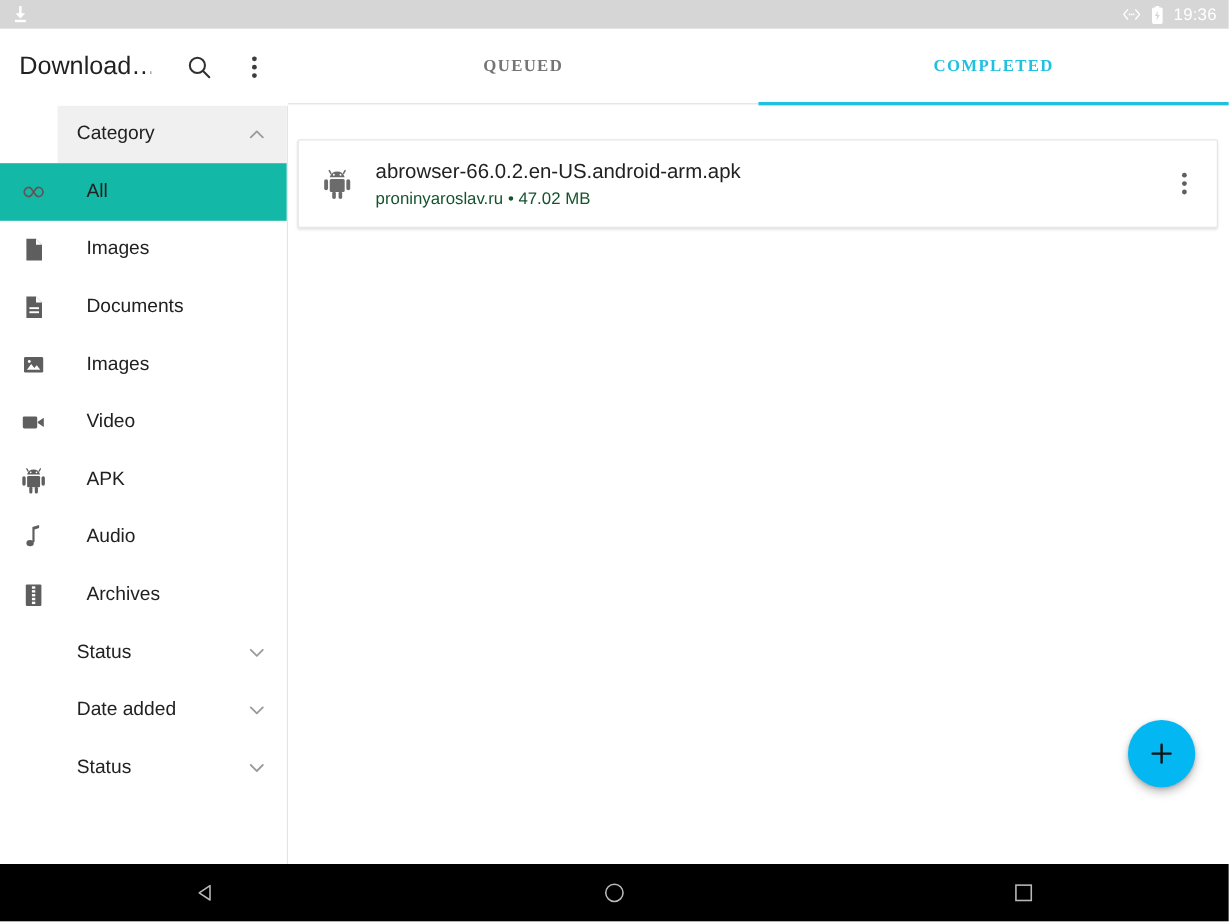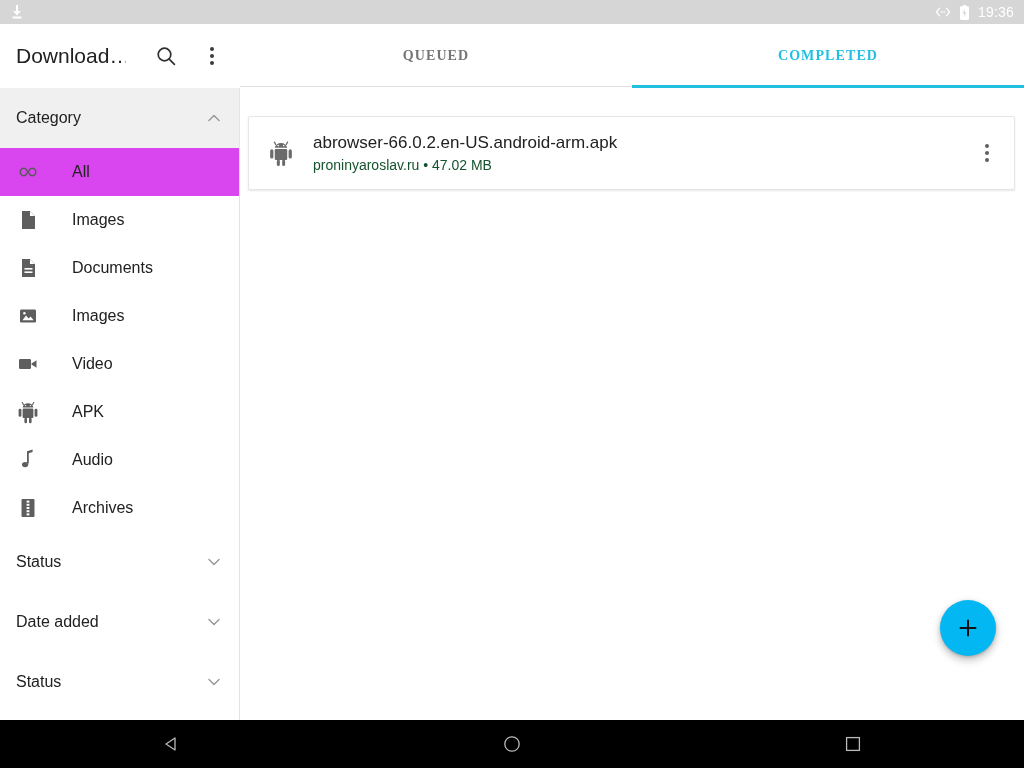--- a/index.html
+++ b/index.html
@@ -75,32 +75,32 @@
 
   
   .sidebar {
     position: absolute; top: 88px; left: 0;
     width: 240px; height: 632px;
     background: #ffffff;
     border-right: 1px solid #e4e4e4;
     overflow: hidden;
   }
   .section-header {
-    height: 60px; display: flex; align-items: center;
-    padding: 0 16px; cursor: pointer; user-select: none;
+    height: 48px; display: flex; align-items: center;
+    padding: 0 16px; cursor: pointer; user-select: none; margin-left: 48px;
   }
   .section-header.expanded { background: #f0f0f0; }
   .section-header .sh-label { font-size: 16px; color: #212121; }
   .section-header .sh-chevron { margin-left: auto; display: flex; }
 
   .nav-item {
     height: 48px; display: flex; align-items: center;
     padding-left: 8px; cursor: pointer; user-select: none;
   }
-  .nav-item.selected { background: #d946ef; }
+  .nav-item.selected { background: #14b8a6; }
   .nav-icon {
     width: 40px; min-width: 40px; display: flex;
     align-items: center; justify-content: center;
   }
   .nav-label { font-size: 16px; color: #212121; margin-left: 24px; }
   .nav-item.selected .nav-label { color: #212121; }
 
   
   .content {
     position: absolute; top: 88px; left: 241px;

